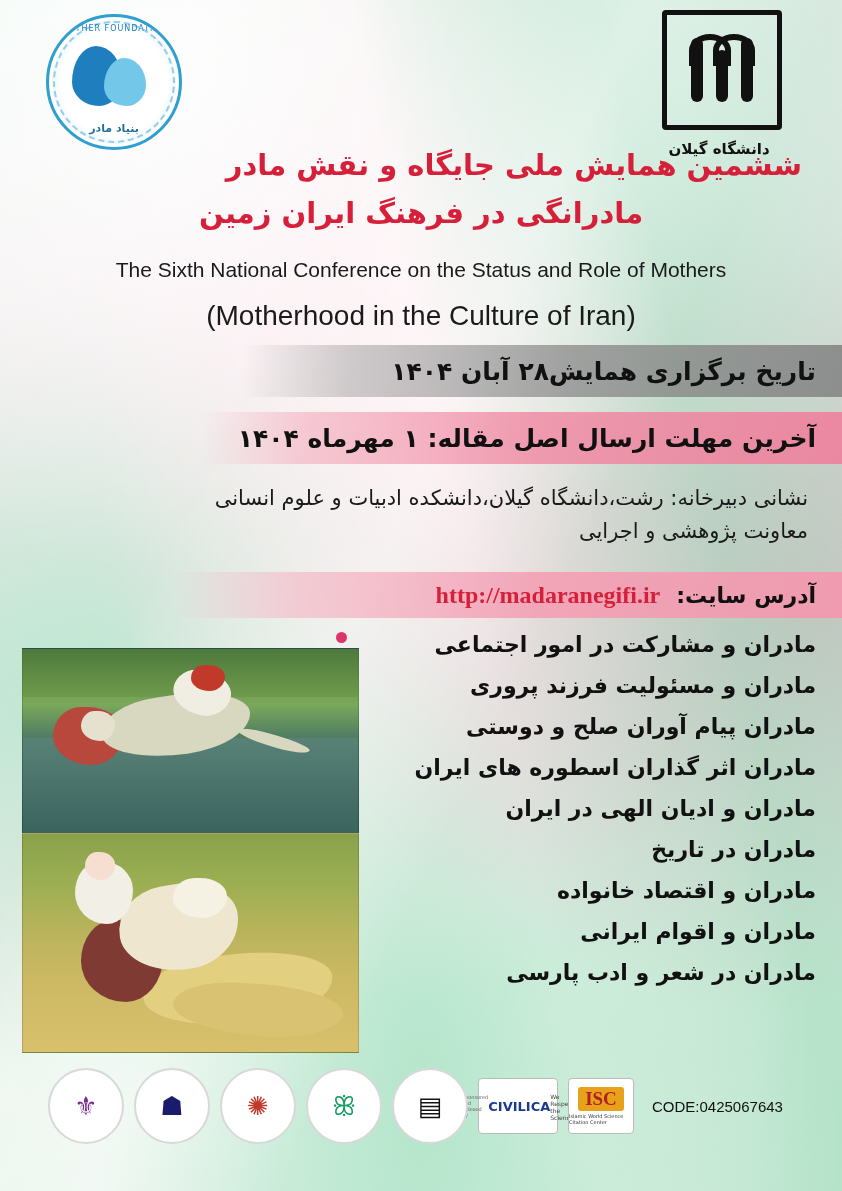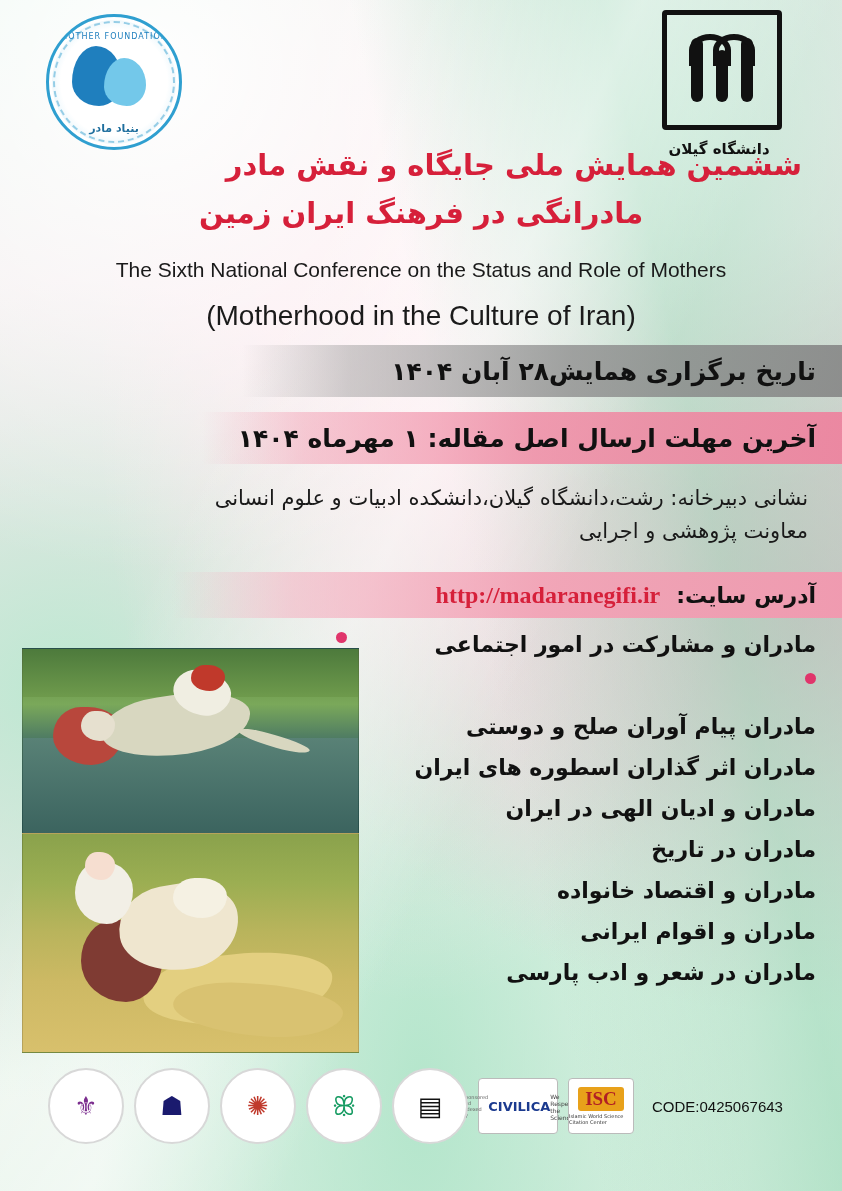--- a/index.html
+++ b/index.html
@@ -51,21 +51,21 @@
   .logo-mother .f1,.logo-mother .f2{
     position:absolute;border-radius:48% 52% 46% 54%/60% 56% 44% 40%;
   }
   .logo-mother .f1{left:4px;top:2px;width:50px;height:60px;background:#1f7fbe;}
   .logo-mother .f2{left:36px;top:14px;width:42px;height:48px;background:#73c8ea;}
   .logo-mother .cap{
     position:absolute;left:50%;bottom:12px;transform:translateX(-50%);
     font-size:11px;color:#1f6f9e;font-weight:bold;white-space:nowrap;
   }
   .logo-mother .arc{
-    position:absolute;left:50%;top:15px;transform:translateX(-50%);
+    position:absolute;left:50%;top:7px;transform:translateX(-50%);
     font-size:8px;color:#1f7fbe;letter-spacing:1px;white-space:nowrap;
   }
 
   .logo-uni{
     position:absolute;right:52px;top:10px;width:142px;height:150px;
   }
   .logo-uni .frame{
     position:absolute;left:14px;top:0;width:110px;height:110px;
     border:5px solid #111;border-radius:4px;background:transparent;
   }
@@ -268,20 +268,21 @@
     <span class="lbl">آدرس سایت:</span>
     <span class="url">http://madaranegifi.ir</span>
   </div>
 
   <div class="topics">
     <div class="topic">
       <span class="txt">مادران و مشارکت در امور اجتماعی</span>
       <span class="dot"></span>
     </div>
     <div class="topic">
+      <span class="txt">مادران و مسئولیت فرزند پروری</span>
       <span class="dot"></span>
     </div>
     <div class="topic">
       <span class="txt">مادران پیام آوران صلح و دوستی</span>
       <span class="dot"></span>
     </div>
     <div class="topic">
       <span class="txt">مادران اثر گذاران اسطوره های ایران</span>
       <span class="dot"></span>
     </div>

